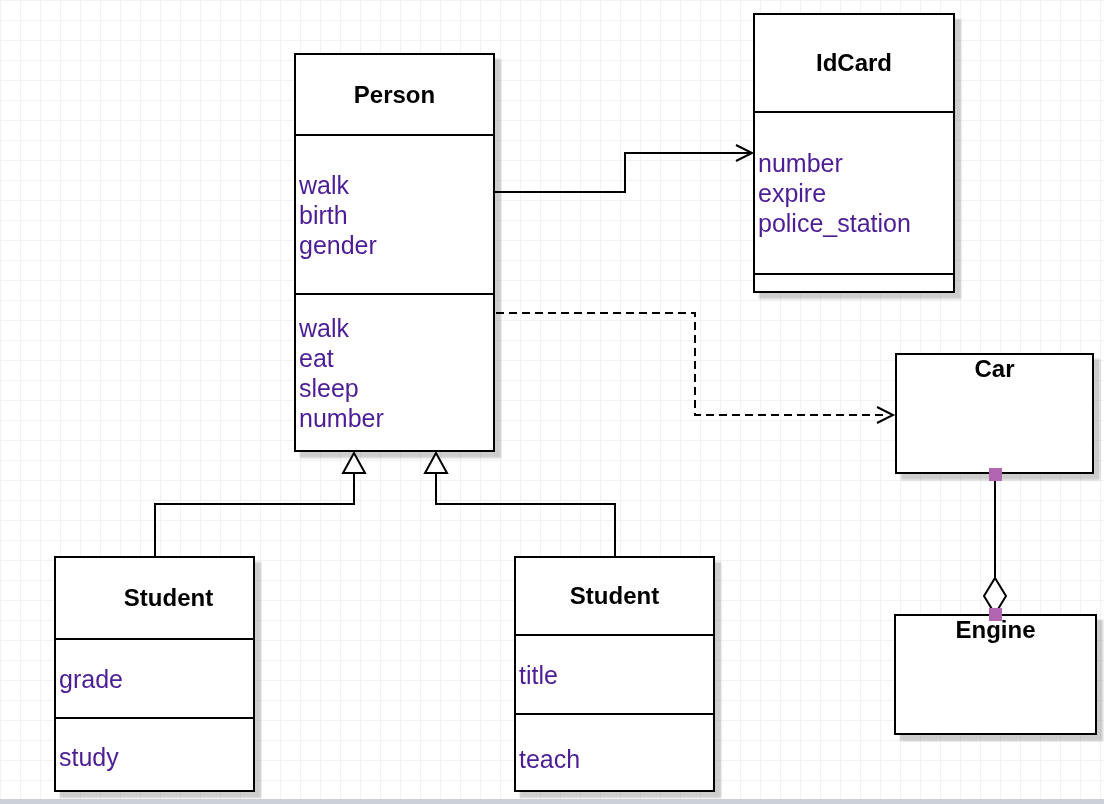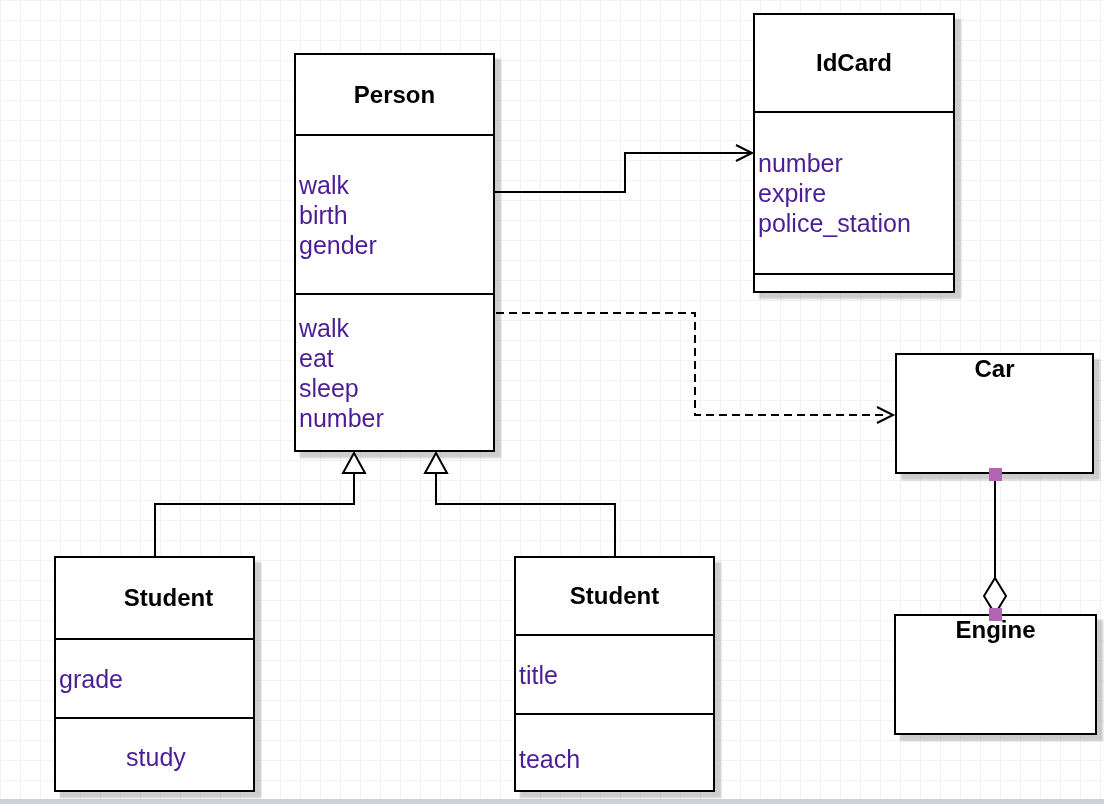--- a/index.html
+++ b/index.html
@@ -24,21 +24,21 @@
   #cls-person .sec-methods{height:157px;}
   #cls-idcard{left:753px;top:13px;width:202px;height:280px;}
   #cls-idcard .cls-title{height:96px;}
   #cls-idcard .sec-attrs{height:162px;}
   #cls-idcard .sec-methods{height:36px;}
   #cls-car{left:895px;top:353px;width:199px;height:121px;}
   #cls-engine{left:894px;top:614px;width:203px;height:121px;}
   #cls-student{left:54px;top:556px;width:201px;height:236px;}
   #cls-student .cls-title{height:80px;margin-left:28px;}
   #cls-student .sec-attrs{height:79px;}
-  #cls-student .sec-methods{height:77px;text-align:center;}
+  #cls-student .sec-methods{height:77px;}
   #cls-teacher{left:514px;top:556px;width:201px;height:236px;}
   #cls-teacher .cls-title{height:76px;}
   #cls-teacher .sec-attrs{height:79px;}
   #cls-teacher .sec-methods{height:90px;}
   .titled-only{justify-content:flex-start;}
   .edges{position:absolute;left:0;top:0;z-index:2;pointer-events:none;}
   .edge{fill:none;stroke:#000000;stroke-width:2;}
   .edge.dashed{stroke-dasharray:8 5;}
   .hollow{fill:#ffffff;stroke:#000000;stroke-width:2;}
   .bottom-bar{position:absolute;left:0;top:799px;width:1104px;height:5px;

